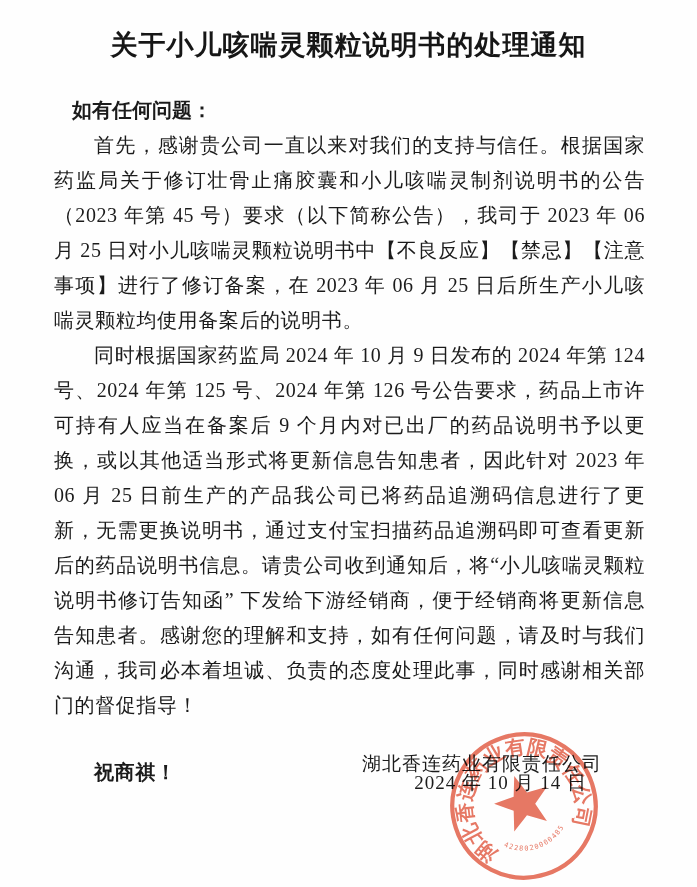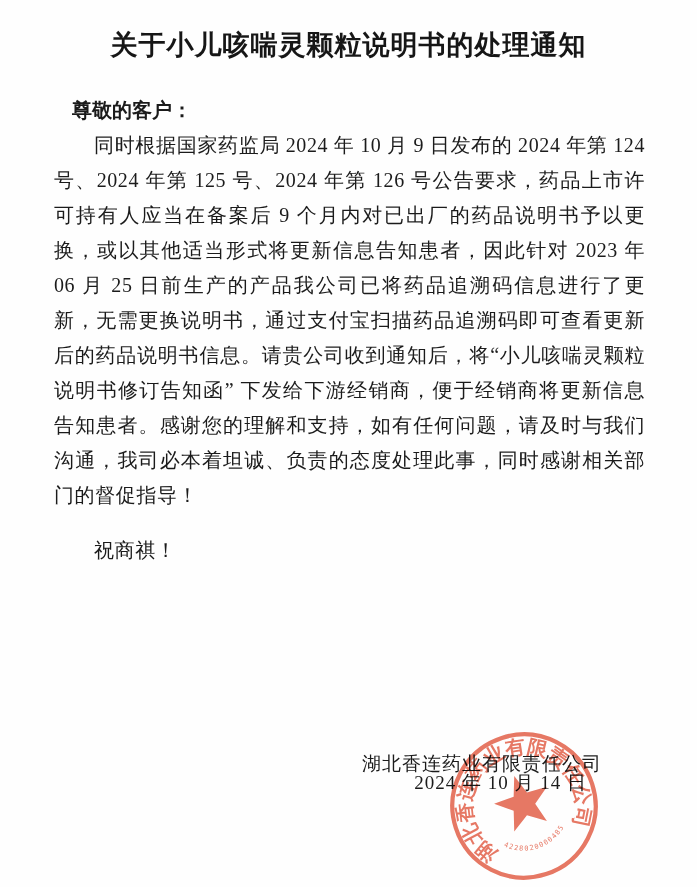--- a/index.html
+++ b/index.html
@@ -33,21 +33,22 @@
   }
   .para{
     margin:0;
     font-size:20px;
     line-height:35px;
     letter-spacing:0.6px;
     text-align:justify;
     text-indent:2em;
   }
   .closing{
-    margin-top:20px;
+    margin-top:32px;
+    font-weight:bold;
   }
   .sig-company{
     position:absolute;
     top:751px;right:95px;
     font-size:19px;
     letter-spacing:1px;
   }
   .sig-date{
     position:absolute;
     top:770px;right:110px;
@@ -75,22 +76,23 @@
   }
 </style>
 </head>
 <body>
 
 <div class="page">
 
   <h1 class="doc-title">关于小儿咳喘灵颗粒说明书的处理通知</h1>
 
   <div class="content">
-    <p class="salutation">尊敬的客户：</p>
+    <p class="salutation">如有任何问题：</p>
 
+    <p class="para">首先，感谢贵公司一直以来对我们的支持与信任。根据国家药监局关于修订壮骨止痛胶囊和小儿咳喘灵制剂说明书的公告（2023 年第 45 号）要求（以下简称公告），我司于 2023 年 06 月 25 日对小儿咳喘灵颗粒说明书中【不良反应】【禁忌】【注意事项】进行了修订备案，在 2023 年 06 月 25 日后所生产小儿咳喘灵颗粒均使用备案后的说明书。</p>
 
     <p class="para">同时根据国家药监局 2024 年 10 月 9 日发布的 2024 年第 124 号、2024 年第 125 号、2024 年第 126 号公告要求，药品上市许可持有人应当在备案后 9 个月内对已出厂的药品说明书予以更换，或以其他适当形式将更新信息告知患者，因此针对 2023 年 06 月 25 日前生产的产品我公司已将药品追溯码信息进行了更新，无需更换说明书，通过支付宝扫描药品追溯码即可查看更新后的药品说明书信息。请贵公司收到通知后，将“小儿咳喘灵颗粒说明书修订告知函” 下发给下游经销商，便于经销商将更新信息告知患者。感谢您的理解和支持，如有任何问题，请及时与我们沟通，我司必本着坦诚、负责的态度处理此事，同时感谢相关部门的督促指导！</p>
 
     <p class="para closing">祝商祺！</p>
   </div>
 
   <div class="sig-company">湖北香连药业有限责任公司</div>
 
   <div class="sig-date">2024 年 10 月 14 日</div>
 

